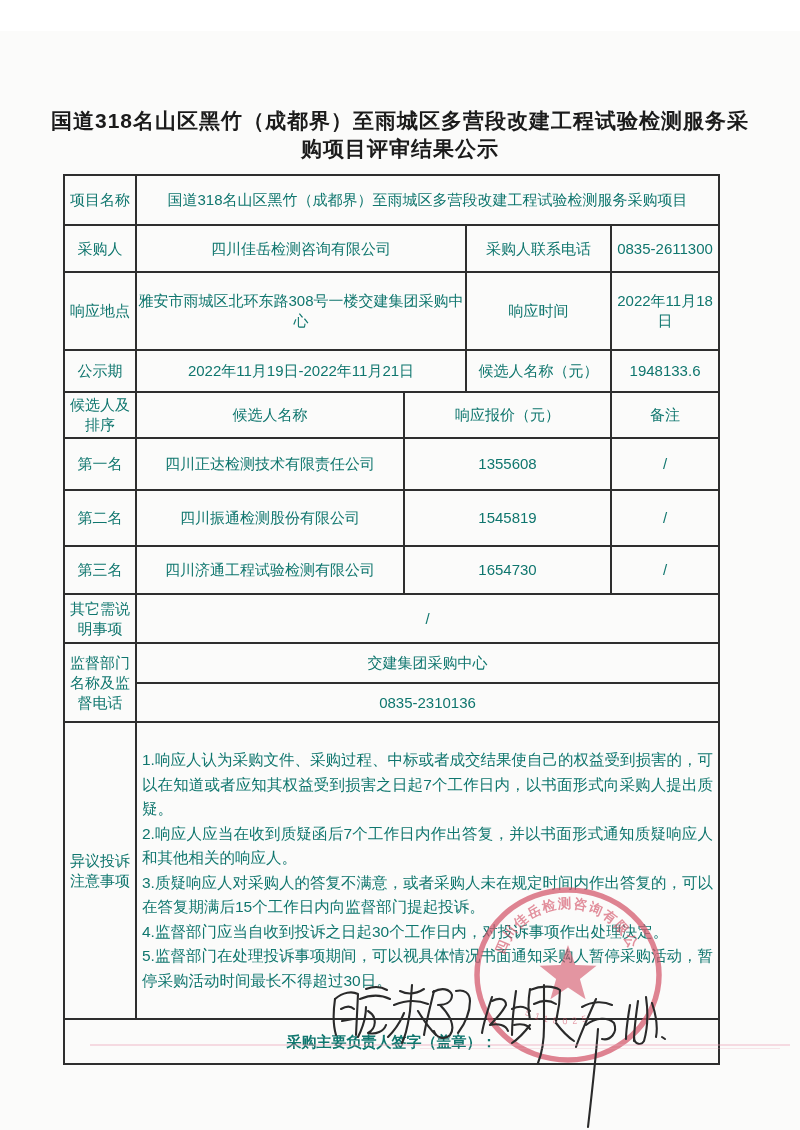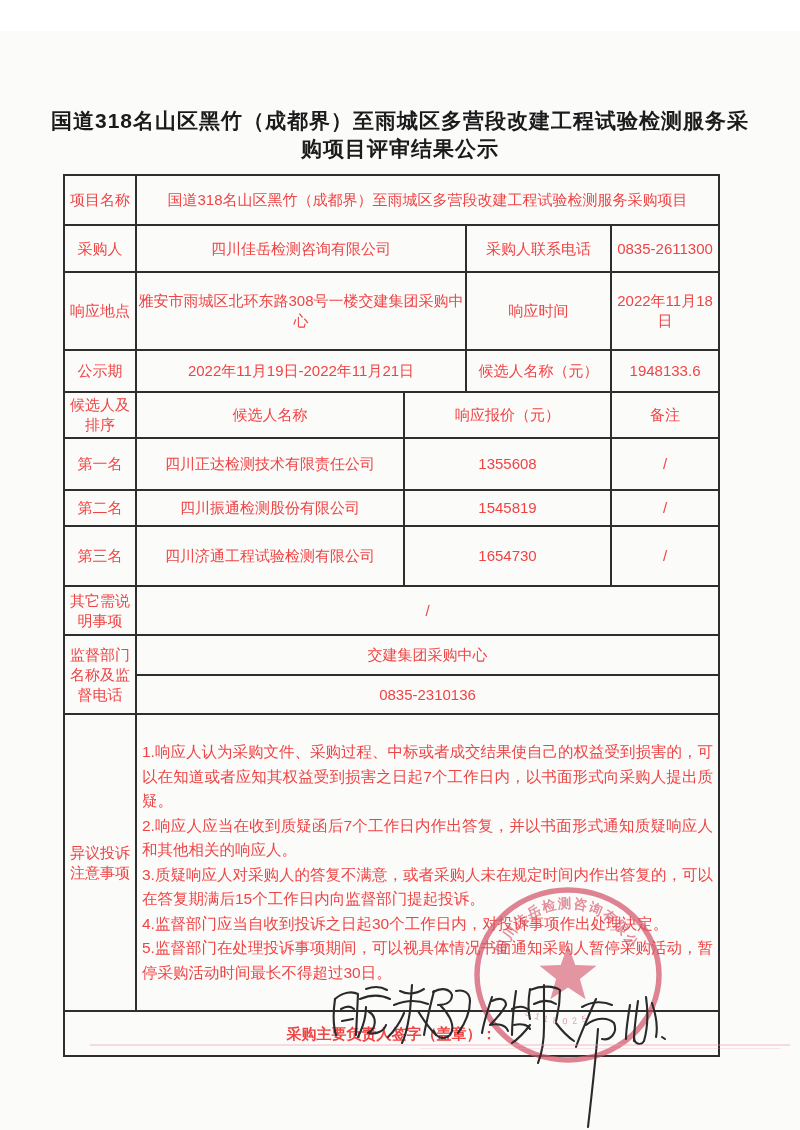--- a/index.html
+++ b/index.html
@@ -24,21 +24,21 @@
     position:absolute;
     left:63px;top:143px;
     width:655px;
     border-collapse:collapse;
     table-layout:fixed;
     background:transparent;
   }
   table.doc-table td{
     border:2px solid #2e2e2e;
     font-size:15px;
-    color:#ef4444;
+    color:#0f766e;
     padding:2px 5px;
     text-align:center;
     vertical-align:middle;
     overflow:hidden;
     line-height:20px;
   }
   td.lbl{ text-align:left; padding-left:6px; }
   td.objection-cell{
     text-align:left;
     vertical-align:middle;
@@ -113,27 +113,27 @@
       <td colspan="2">响应报价（元）</td>
       <td>备注</td>
     </tr>
 
     <tr style="height:52px">
       <td>第一名</td>
       <td>四川正达检测技术有限责任公司</td>
       <td colspan="2">1355608</td>
       <td>/</td>
     </tr>
-    <tr style="height:36px">
+    <tr style="height:56px">
       <td>第二名</td>
       <td>四川振通检测股份有限公司</td>
       <td colspan="2">1545819</td>
       <td>/</td>
     </tr>
-    <tr style="height:60px">
+    <tr style="height:48px">
       <td>第三名</td>
       <td>四川济通工程试验检测有限公司</td>
       <td colspan="2">1654730</td>
       <td>/</td>
     </tr>
 
     <tr style="height:49px">
       <td class="lbl">其它需说明事项</td>
       <td colspan="4">/</td>
     </tr>

